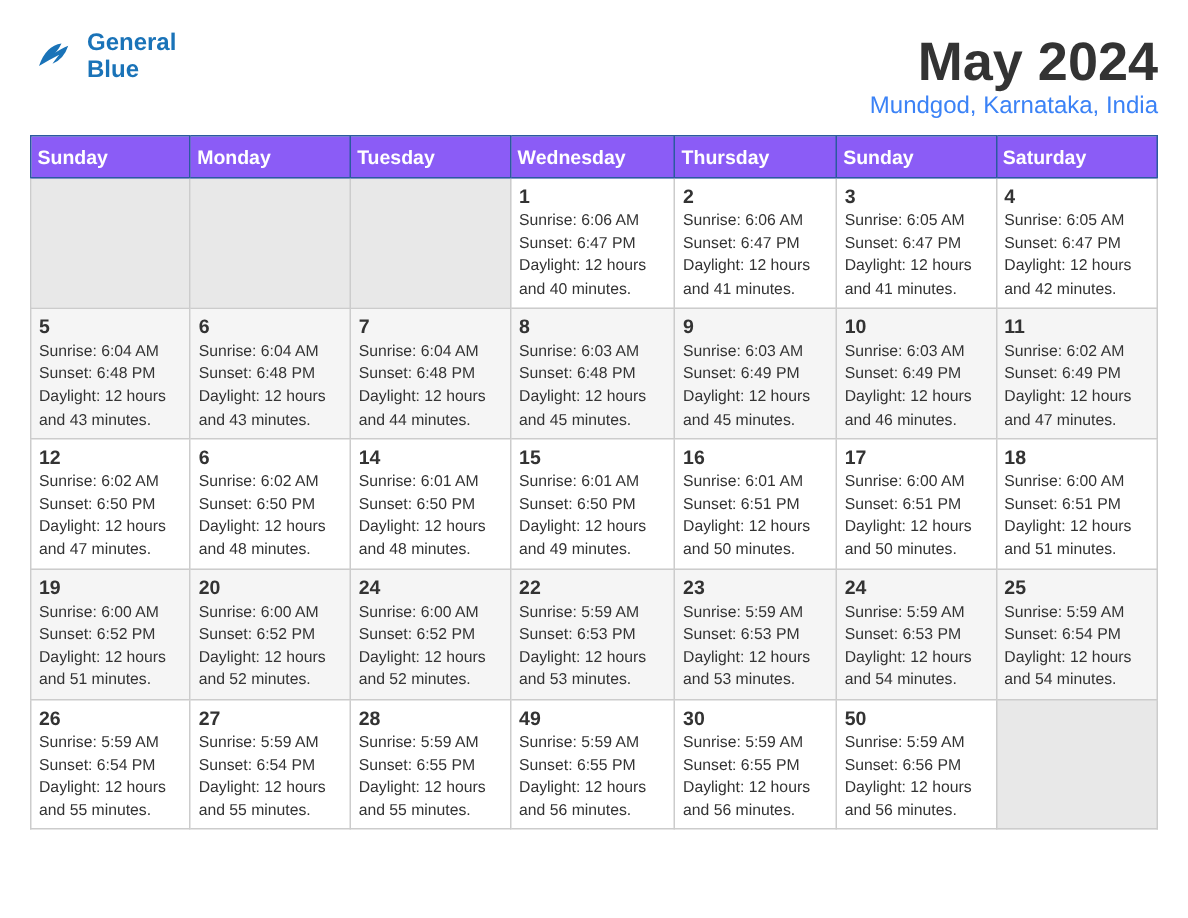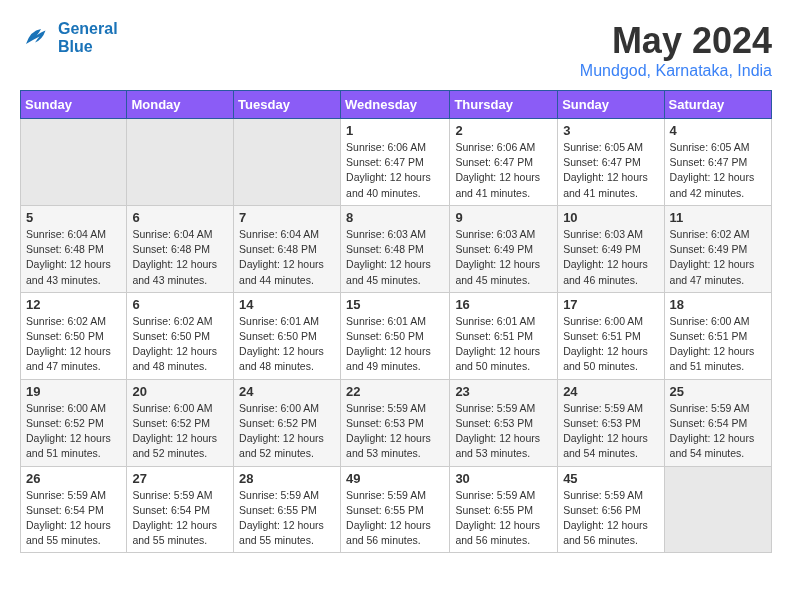--- a/index.html
+++ b/index.html
@@ -326,21 +326,21 @@
 and 56 minutes.</div>
         </td>
         <td>
           <span class="day-num">30</span>
           <div class="day-info" style="white-space: pre-line;">Sunrise: 5:59 AM
 Sunset: 6:55 PM
 Daylight: 12 hours
 and 56 minutes.</div>
         </td>
         <td>
-          <span class="day-num">45</span>
+          <span class="day-num">50</span>
           <div class="day-info" style="white-space: pre-line;">Sunrise: 5:59 AM
 Sunset: 6:56 PM
 Daylight: 12 hours
 and 56 minutes.</div>
         </td>
         <td class="empty"></td>
       </tr>
     </tbody>
 </table>
 

